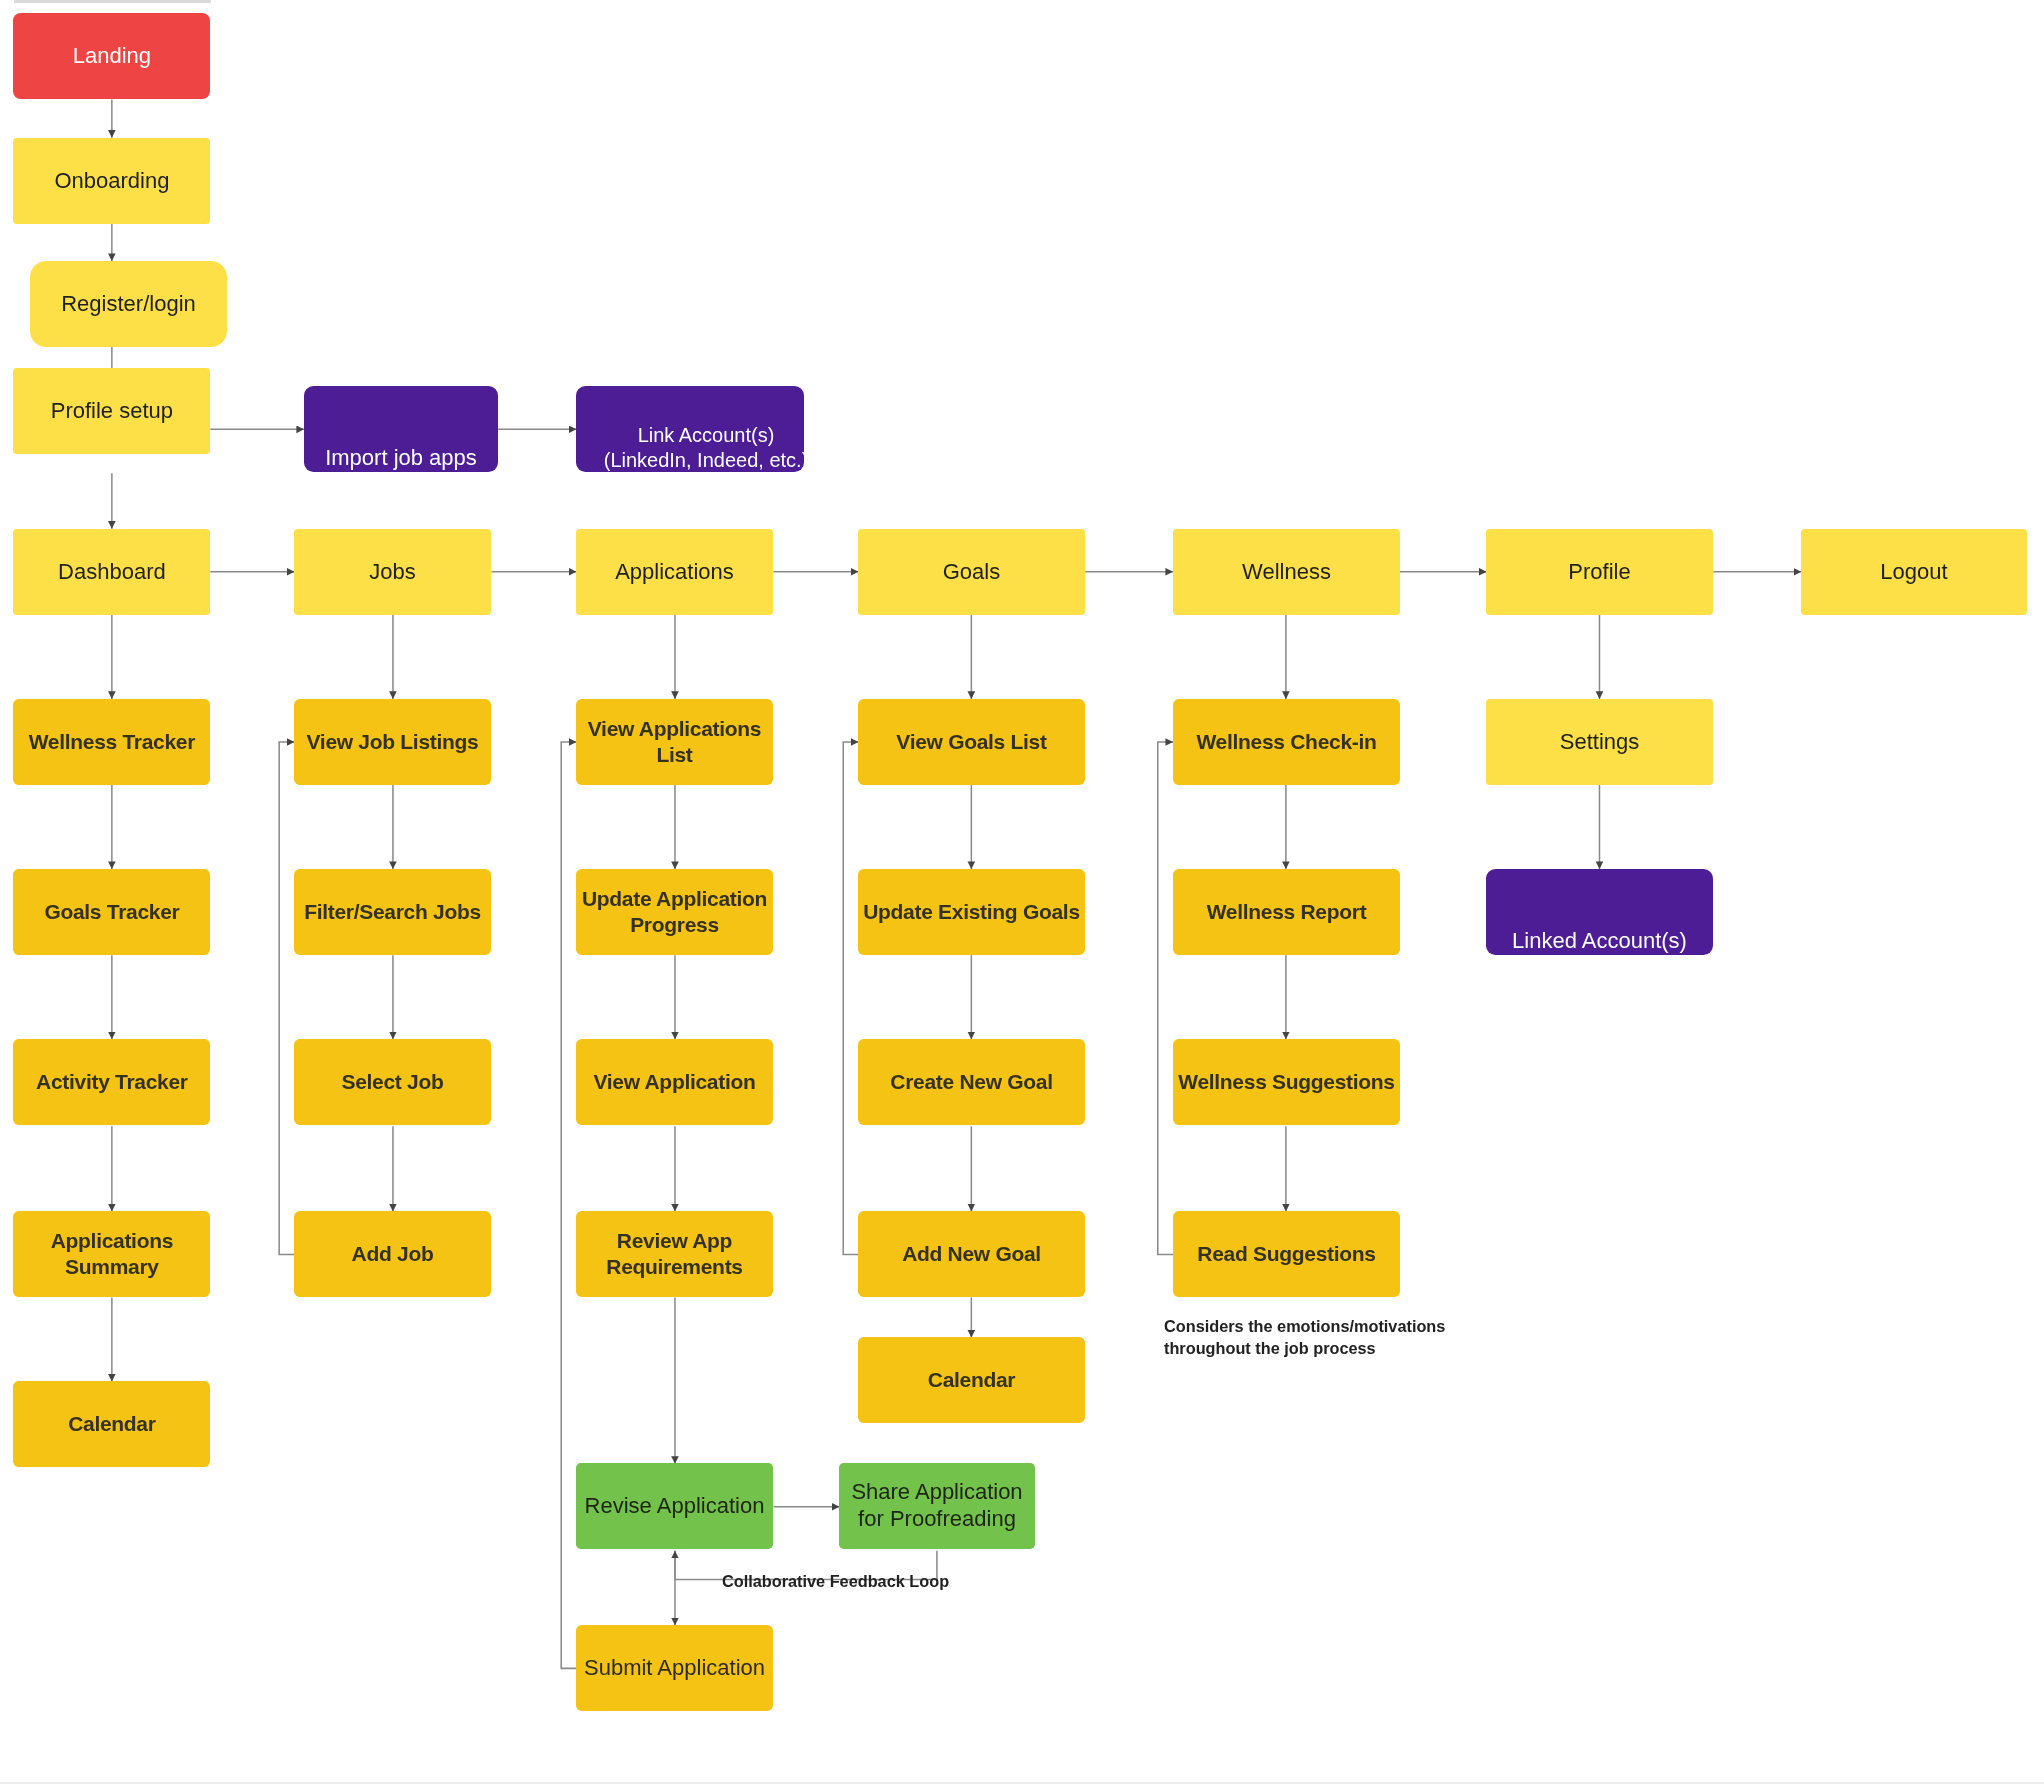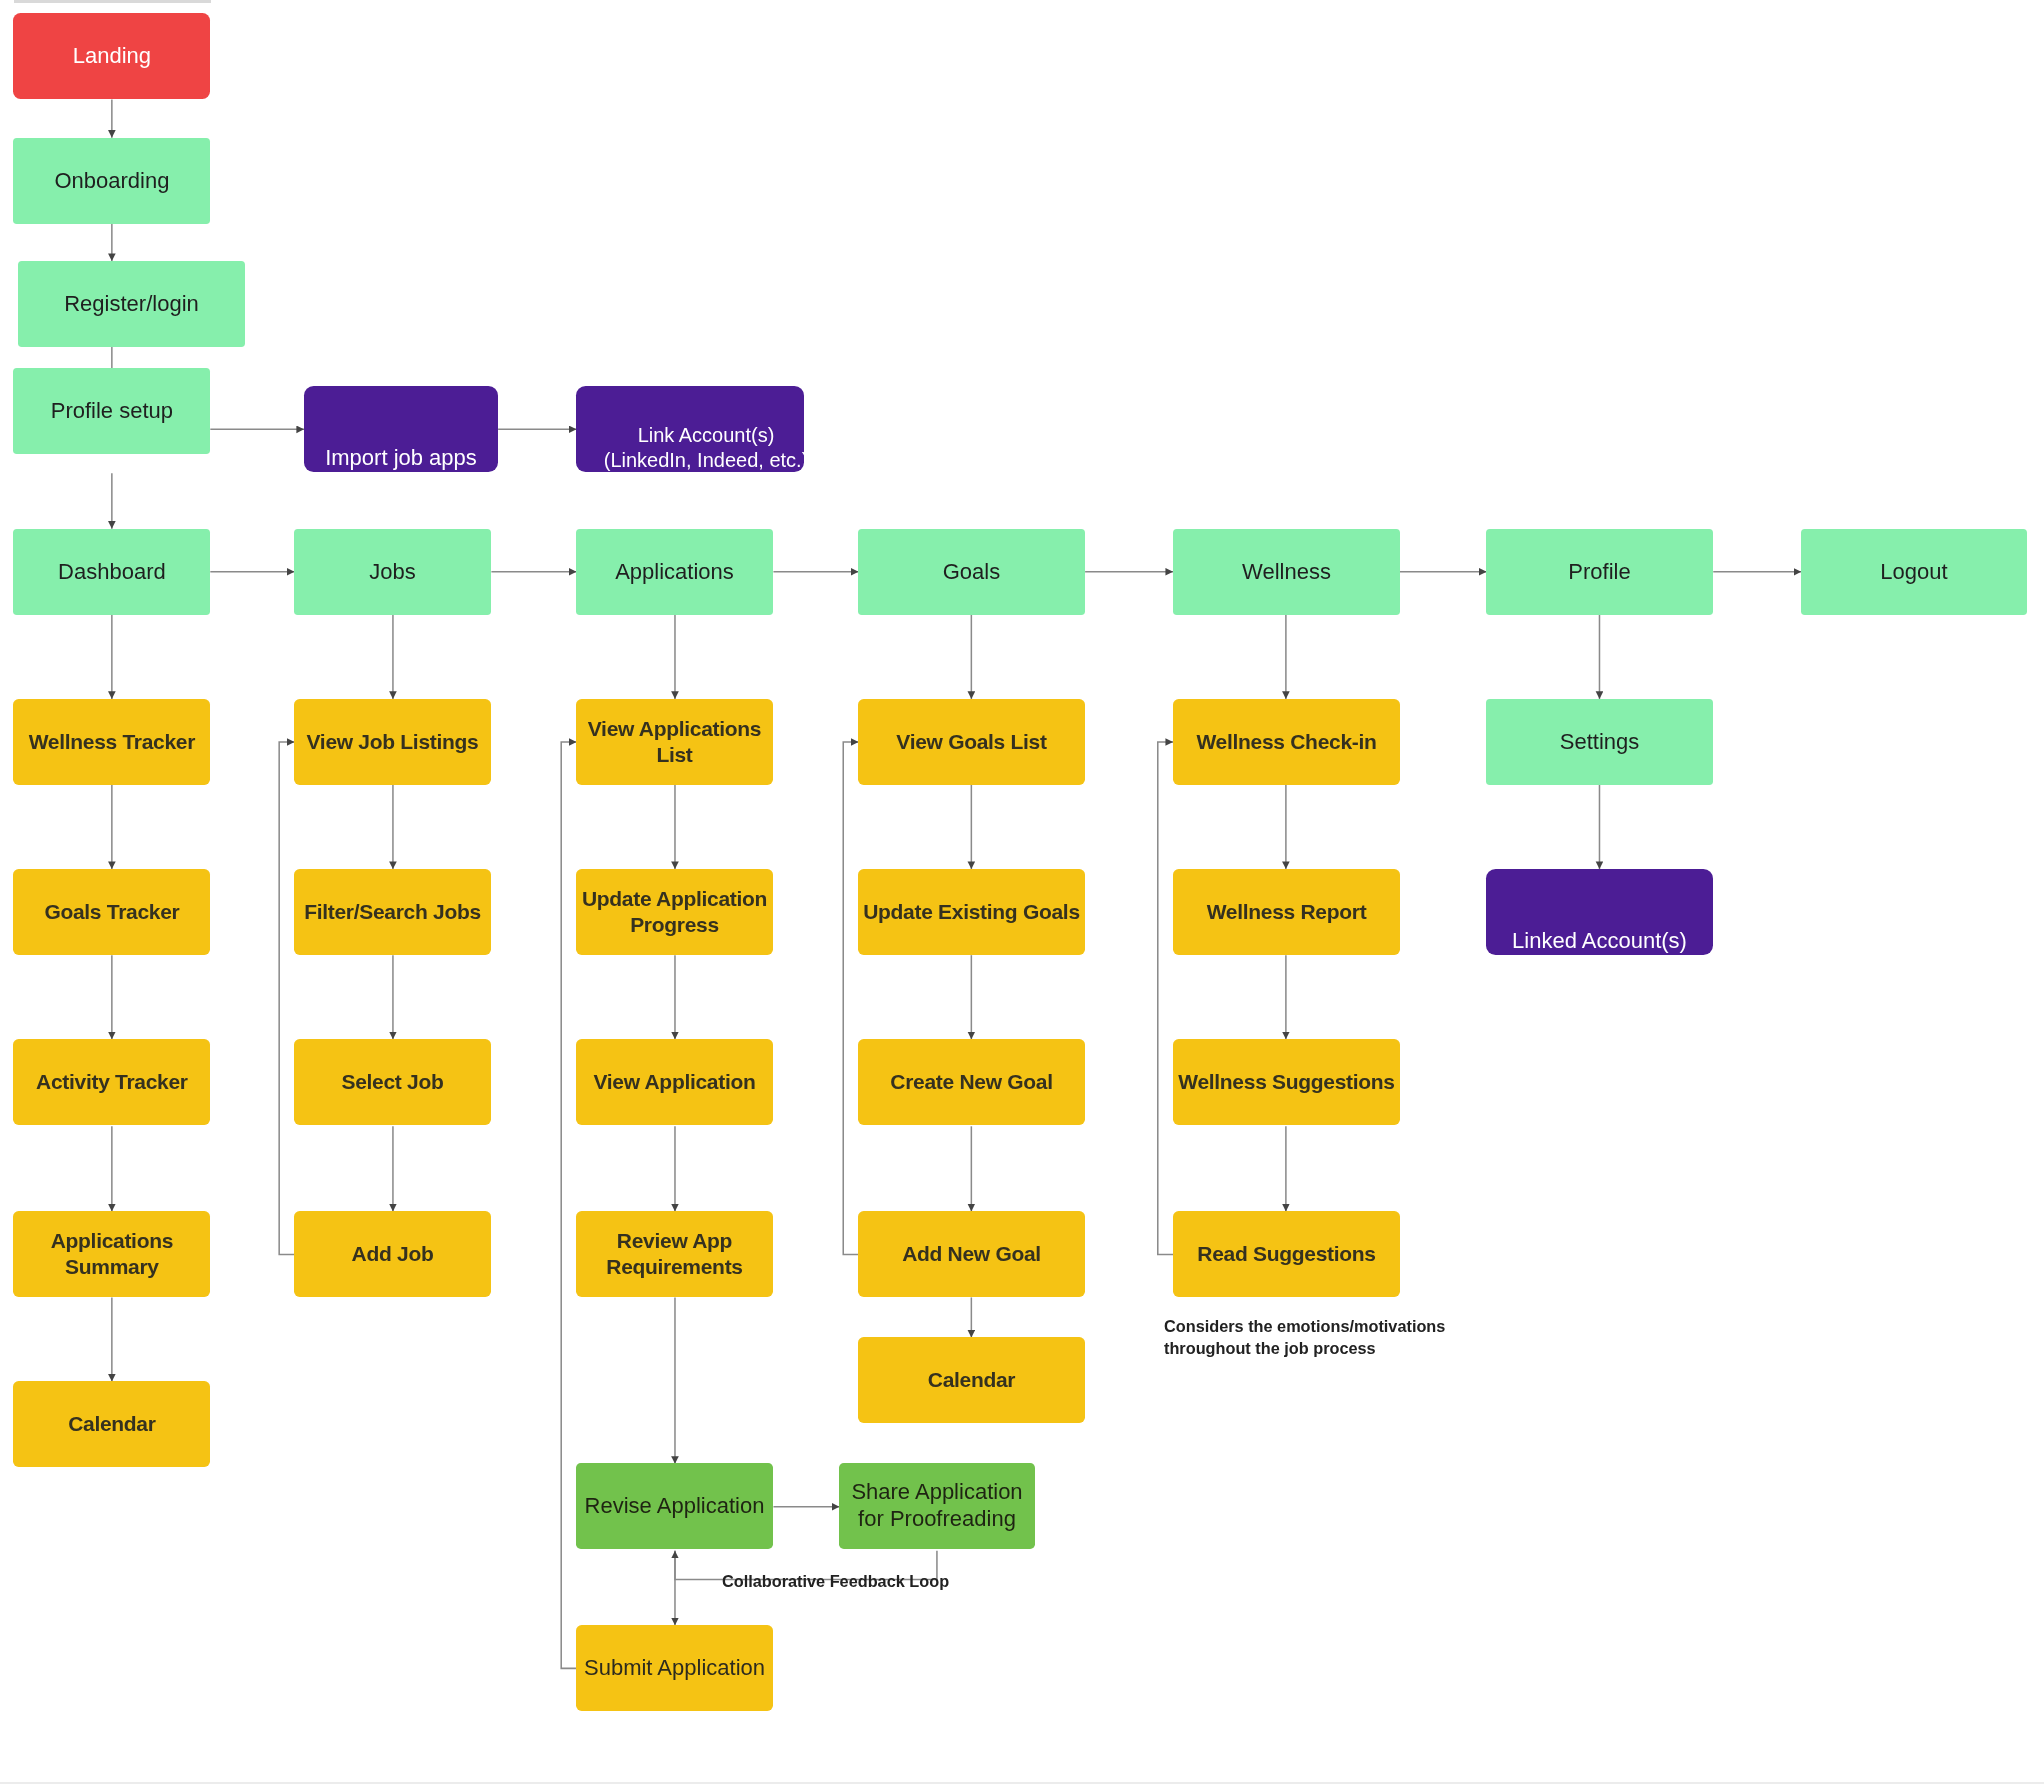--- a/index.html
+++ b/index.html
@@ -7,37 +7,37 @@
     position:relative;width:2045px;height:1787px;background:#ffffff;overflow:hidden;
     font-family:"Liberation Sans",sans-serif;
   }
   .node{
     position:absolute;display:flex;align-items:center;justify-content:center;
     box-sizing:border-box;text-align:center;font-size:22px;line-height:1.22;
     border-radius:5.7px;
   }
   .lbl{white-space:pre;display:block;}
   .t-start{background:#ef4444;color:#ffffff;border-radius:7.6px;}
-  .t-nav{background:#86efac;color:#1f1f1f;border-radius:3.8px;}
+  .t-nav{background:#fde047;color:#1f1f1f;border-radius:3.8px;}
   .t-action{background:#4c1d95;color:#ffffff;border-radius:9.6px;align-items:flex-end;}
   .t-action.small{font-size:20px;}
   .t-task{background:#F5C314;color:#35311f;font-weight:bold;font-size:21px;letter-spacing:-0.3px;}
   .t-task-plain{background:#F5C314;color:#2d2b1e;}
   .t-collab{background:#72C24C;color:#1e2412;border-radius:4.8px;}
   .floating-label{
     position:absolute;font-weight:bold;font-size:16.3px;line-height:22px;color:#222222;
     white-space:pre;
   }
   .connectors{position:absolute;left:0;top:0;pointer-events:none;}
   .deco{position:absolute;}
 
   
   #n-landing{left:13.4px;top:13.4px;width:197px;height:86px;}
   #n-onboarding{left:13.4px;top:138px;width:197px;height:86px;}
-  #n-register{left:18px;top:261px;width:227px;height:86px;}
+  #n-register{left:30px;top:261px;width:197px;height:86px;border-radius:16px;}
   #n-profile-setup{left:13.4px;top:368px;width:197px;height:86px;}
   #n-import-job-apps{left:304px;top:386px;width:194px;height:86px;}
   #n-link-accounts{left:576px;top:386px;width:228px;height:86px;padding-left:32px;}
   #n-dashboard{left:13.4px;top:529px;width:197px;height:86px;}
   #n-jobs{left:294px;top:529px;width:197px;height:86px;}
   #n-applications{left:576px;top:529px;width:197px;height:86px;}
   #n-goals{left:858px;top:529px;width:227px;height:86px;}
   #n-wellness{left:1173px;top:529px;width:227px;height:86px;}
   #n-profile{left:1486px;top:529px;width:227px;height:86px;}
   #n-logout{left:1801px;top:529px;width:226px;height:86px;}

